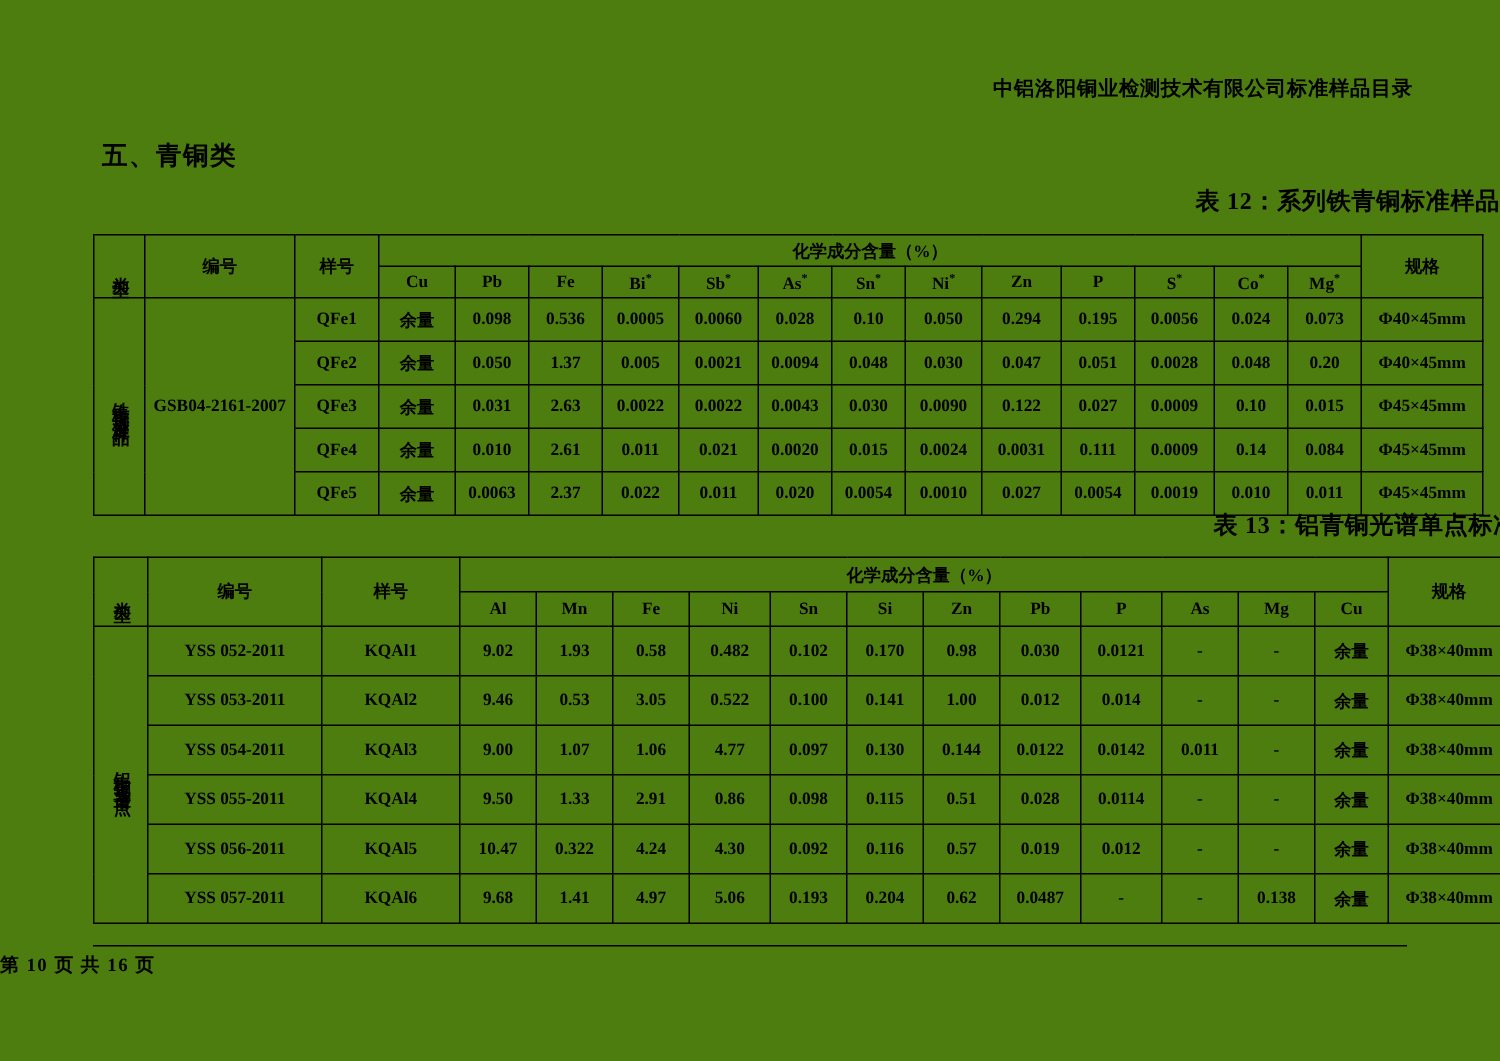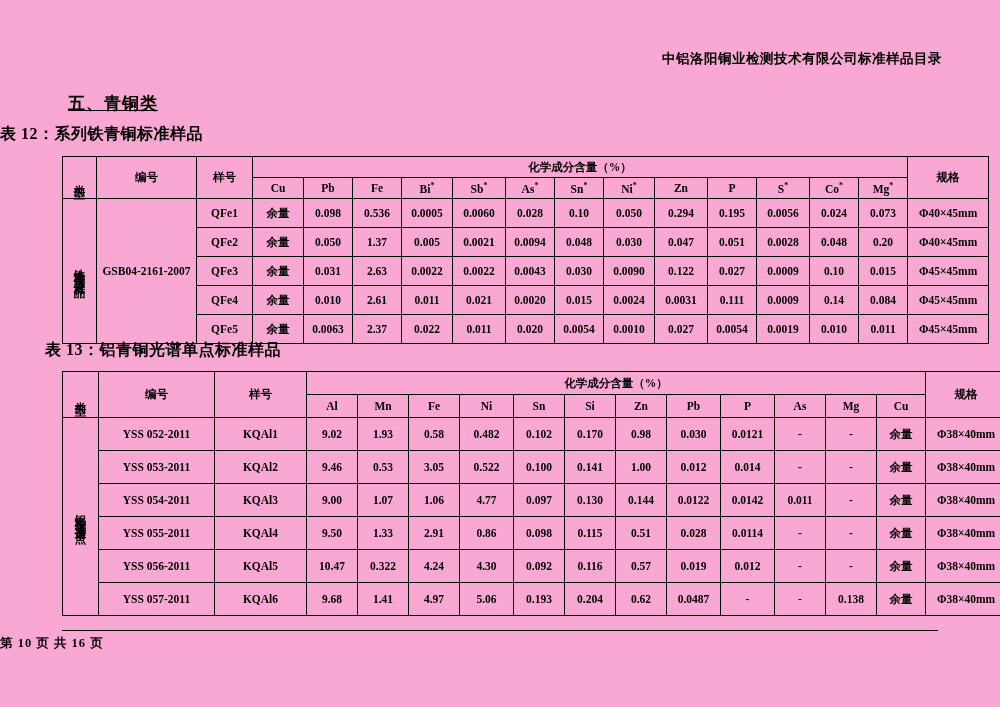--- a/index.html
+++ b/index.html
@@ -3,21 +3,21 @@
 <meta charset="utf-8">
 <style>
   html, body {
     margin: 0;
     padding: 0;
     background: #a8a8a8;
   }
   .page {
     width: 1000px;
     height: 707px;
-    background: #f9a8d4;
+    background: #4d7c0f;
     position: relative;
     margin: 0 auto;
     font-family: "Liberation Serif", serif;
     color: #000;
     overflow: hidden;
     box-sizing: border-box;
   }
   .header {
     position: absolute;
     top: 50px;
@@ -27,24 +27,23 @@
     font-size: 13.5px;
     letter-spacing: 0.5px;
   }
   .section-title {
     position: absolute;
     top: 92px;
     left: 68px;
     font-weight: bold;
     font-size: 17px;
     letter-spacing: 1px;
-    text-decoration: underline;
   }
   .table-caption {
-    text-align: left;
+    text-align: right;
     font-weight: bold;
     font-size: 16px;
     letter-spacing: 0.5px;
   }
   #cap12 { position: absolute; top: 124px; left: 0; width: 100%; }
   #cap13 { position: absolute; top: 340px; left: 0; width: 100%; margin-left: 45px; }
 
   table.doc {
     border-collapse: collapse;
     font-family: "Liberation Serif", serif;

